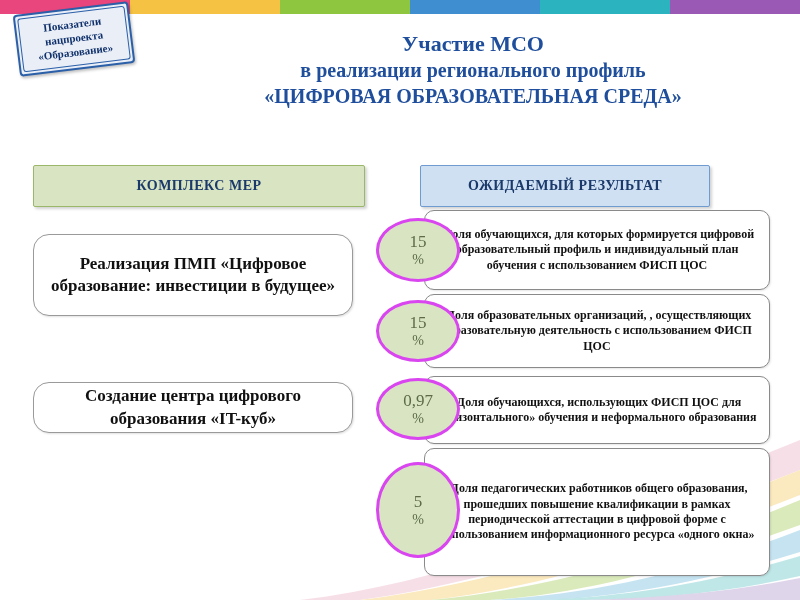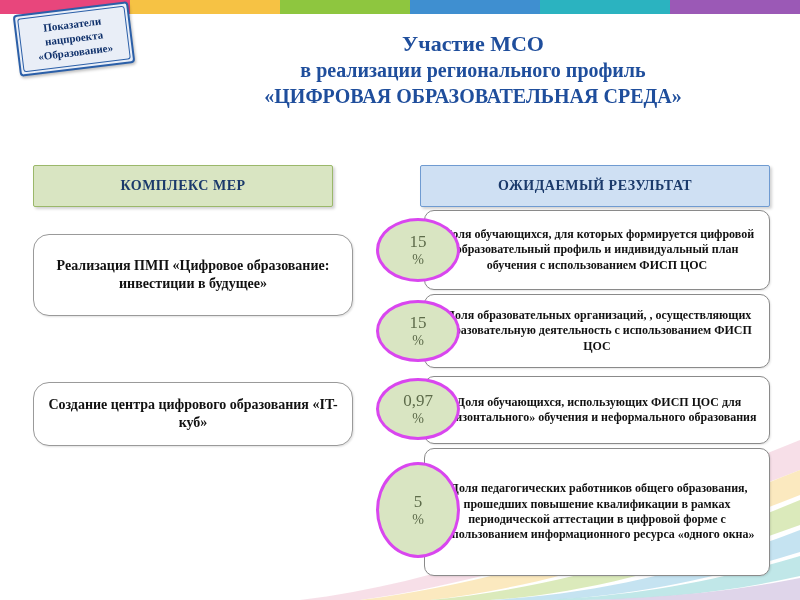--- a/index.html
+++ b/index.html
@@ -102,60 +102,60 @@
     justify-content: center;
     text-align: center;
     font-size: 14px;
     font-weight: bold;
     letter-spacing: 0.5px;
     border-radius: 2px;
   }
   .hdr-left {
     left: 33px;
     top: 165px;
-    width: 300px;
+    width: 332px;
     height: 42px;
     background: #d9e5c2;
     border: 1px solid #9bb86a;
     color: #1b3a6b;
     box-shadow: 2px 2px 3px rgba(0,0,0,0.18);
   }
   .hdr-right {
     left: 420px;
     top: 165px;
-    width: 350px;
+    width: 290px;
     height: 42px;
     background: #cfe0f3;
     border: 1px solid #6f9bd1;
     color: #1b3a6b;
     box-shadow: 2px 2px 3px rgba(0,0,0,0.18);
   }
 
   
   .measure {
     position: absolute;
     box-sizing: border-box;
     left: 33px;
     width: 320px;
     background: #ffffff;
     border: 1px solid #9a9a9a;
     border-radius: 16px;
     display: flex;
     align-items: center;
     justify-content: center;
     text-align: center;
-    font-size: 14px;
+    font-size: 17px;
     font-weight: bold;
     color: #111111;
     padding: 6px 14px;
     line-height: 1.3;
     box-shadow: 1px 1px 2px rgba(0,0,0,0.12);
   }
   .m1 { top: 234px; height: 82px; }
-  .m2 { top: 382px; height: 64px; }
+  .m2 { top: 382px; height: 51px; }
 
   
   .pct {
     position: absolute;
     box-sizing: border-box;
     left: 376px;
     width: 84px;
     background: #d9e5c2;
     border: 3px solid #d946ef;
     border-radius: 42px/50%;

